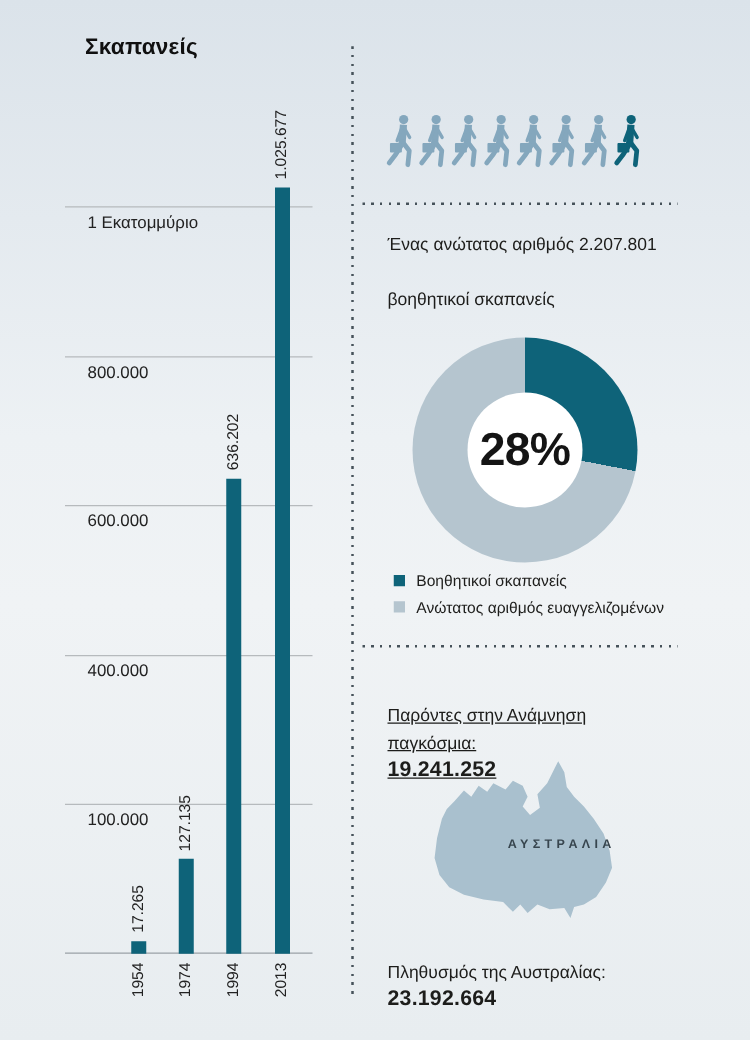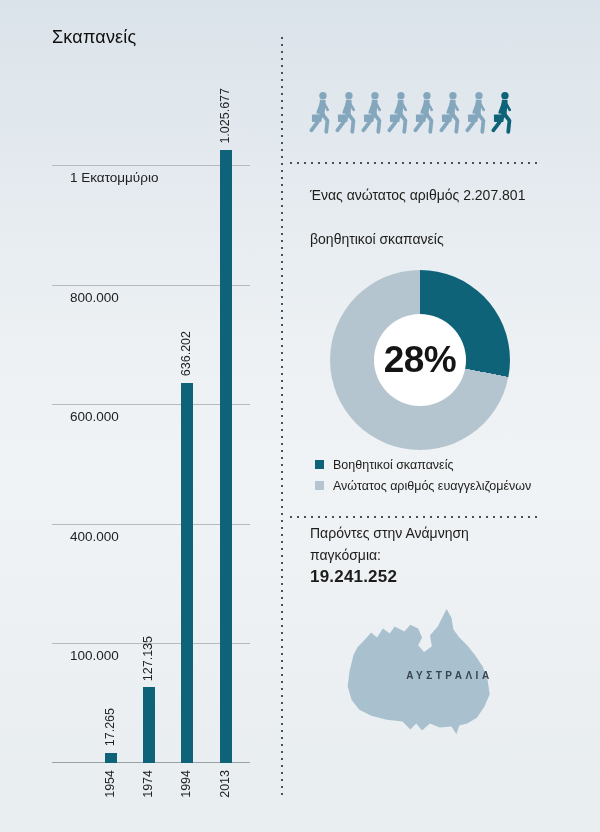--- a/index.html
+++ b/index.html
@@ -7,21 +7,21 @@
     width:600px;height:832px;overflow:hidden;
     font-family:"Liberation Sans","DejaVu Sans",sans-serif;
     color:var(--text);
   }
   .stage{
     position:relative;width:600px;height:832px;
     background:linear-gradient(180deg,var(--background-top) 0%,var(--background-mid) 42%,#f0f3f5 58%,var(--background-bottom) 100%);
   }
   .abs{position:absolute;}
   
-  .page-title{left:52px;top:27px;font-size:18px;font-weight:normal;color:#101010;letter-spacing:.2px;}
+  .page-title{left:68px;top:27px;font-size:18px;font-weight:bold;color:#101010;letter-spacing:.2px;}
   
   .plot{left:52px;top:80px;width:198px;height:683px;}
   .gridline{position:absolute;left:0;width:198px;height:1px;background:var(--gridline);}
   .gridline-label{position:absolute;left:18px;font-size:13.5px;color:#222;white-space:nowrap;}
   .axis-base{position:absolute;left:0;bottom:0;width:198px;height:1px;background:var(--axis-line);}
   .bar{position:absolute;width:12px;background:var(--accent-dark);bottom:0;}
   .vlabel{
     position:absolute;writing-mode:vertical-rl;transform:rotate(180deg);
     font-size:12.5px;color:#222;white-space:nowrap;width:16px;text-align:left;
   }
@@ -152,31 +152,35 @@
         <div class="legend-label">Βοηθητικοί σκαπανείς</div>
       </div>
       <div class="legend-row">
         <div class="legend-swatch" style="background: rgb(181, 197, 207);"></div>
         <div class="legend-label">Ανώτατος αριθμός ευαγγελιζομένων</div>
       </div>
     </div>
 
   <div class="abs hsep" style="top:516px;"></div>
 
-  <div class="abs rtext" style="top:522px;">
+  <div class="abs rtext" style="top:561px;text-decoration:underline;">
     <span>Παρόντες στην Ανάμνηση</span><br>
     <span>παγκόσμια:</span><br>
     <span class="big">19.241.252</span>
   </div>
 
   <div class="abs map">
     <svg viewBox="0 0 200 145">
       <path fill="var(--map-fill)" d="M36,34 L44,25 L50,30 L56,21 L63,26 L68,19 L78,24 L84,17 L92,21
         L96,30 L92,38 L98,45 L106,39 L104,28 L112,19 L118,7 L121,1 L126,10 L128,22 L134,30
         L142,38 L150,48 L158,60 L163,74 L165,88 L160,100 L152,112 L142,118 L134,120 L131,129
         L126,121 L114,122 L104,118 L96,125 L90,118 L84,124 L76,116 L60,114 L44,110 L32,104
         L24,94 L20,80 L22,64 L26,48 L30,40 Z"></path>
     </svg>
     <div class="map-label">ΑΥΣΤΡΑΛΙΑ</div>
   </div>
 
+  <div class="abs rtext" style="top:766px;">
+    <span>Πληθυσμός της Αυστραλίας:</span><br>
+    <span class="big">23.192.664</span>
+  </div>
 
 </div>
 
 </body></html>

